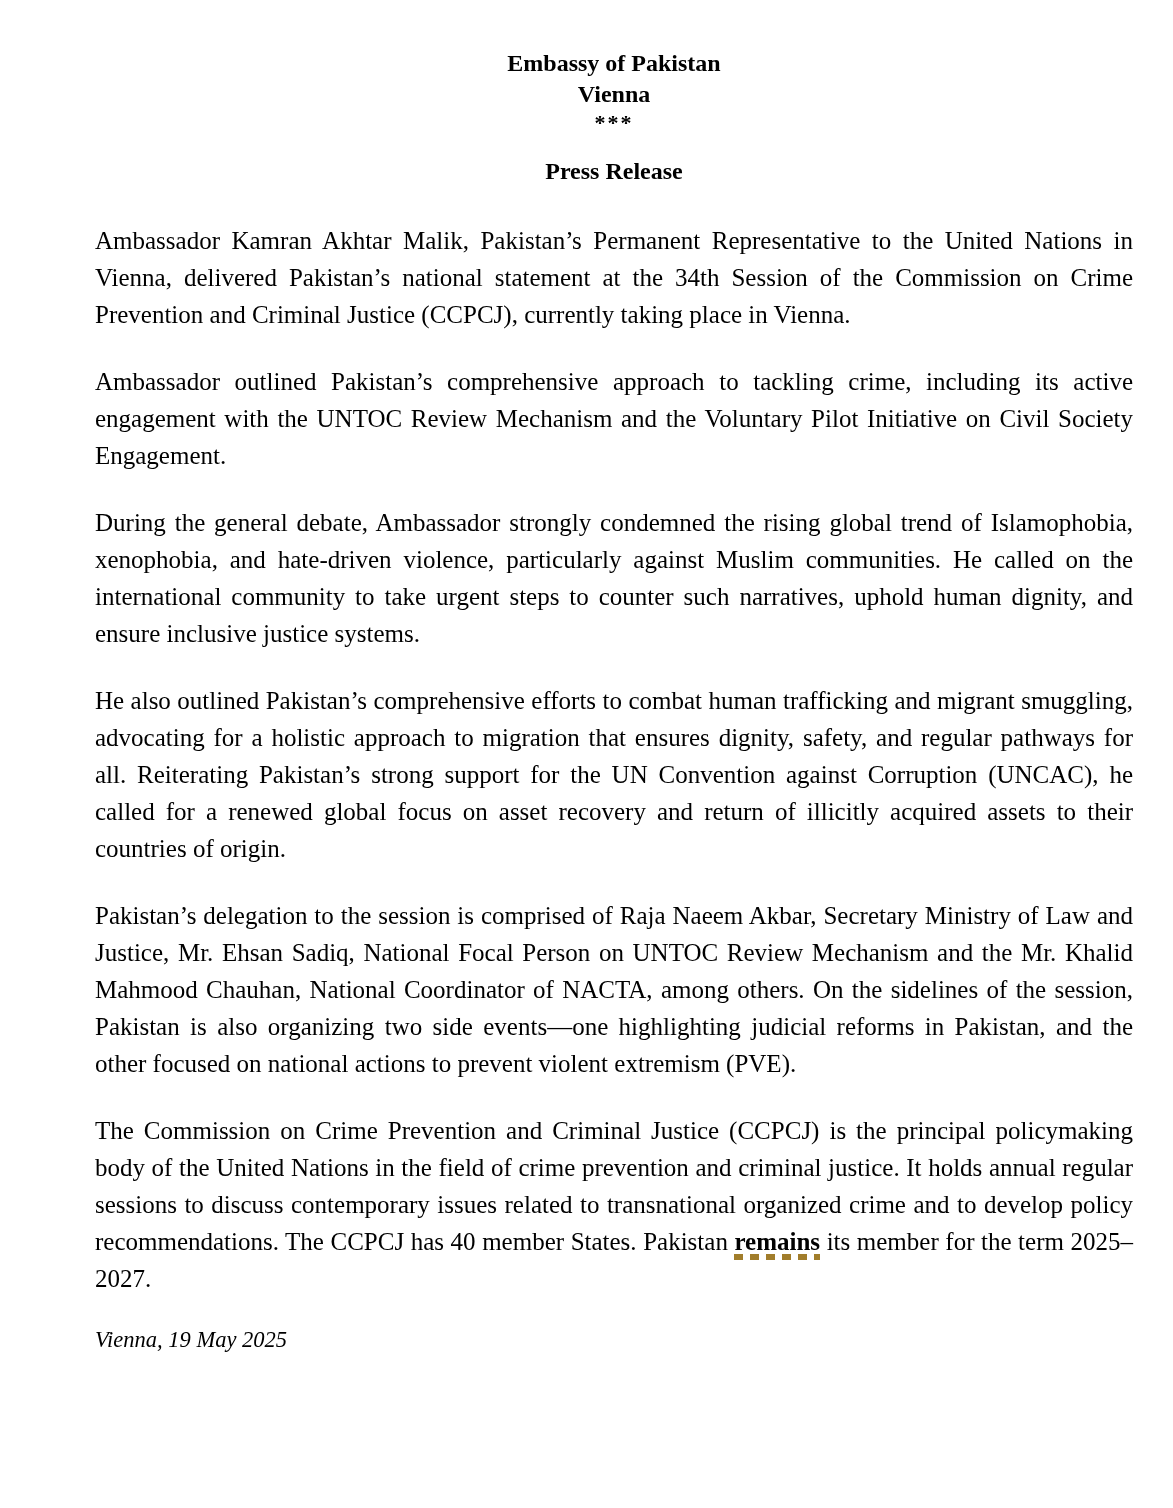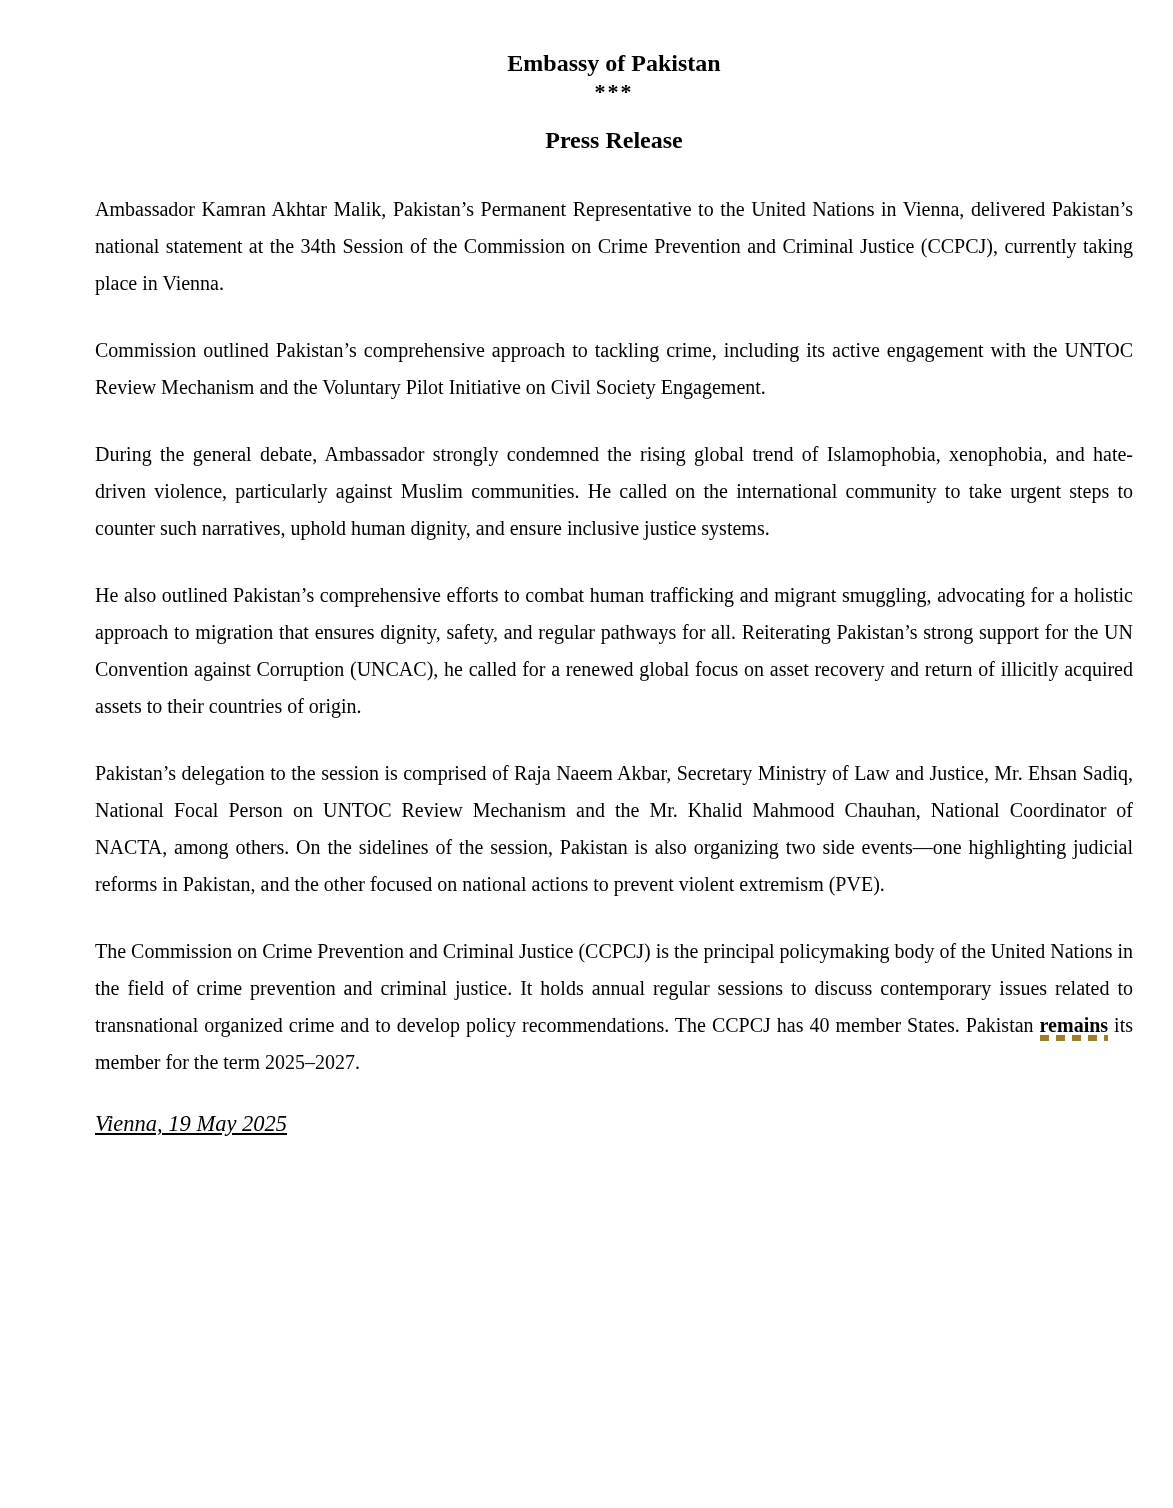--- a/index.html
+++ b/index.html
@@ -50,21 +50,21 @@
     font-weight: bold;
     margin-top: 63px;
     line-height: 30px;
   }
 
   .body-copy {
     margin-top: 36px;
   }
 
   .para {
-    font-size: 20px;
+    font-size: 25px;
     line-height: 37px;
     text-align: justify;
     margin-bottom: 30px;
   }
 
   .para:last-of-type {
     margin-bottom: 0;
   }
 
   .dashed-underline {
@@ -78,41 +78,41 @@
     background-repeat: no-repeat;
     padding-bottom: 5px;
     font-weight: bold;
   }
 
   .dateline {
     font-size: 22.5px;
     font-style: italic;
     margin-top: 24px;
     text-align: left;
-    text-decoration: underline;
   }
 </style>
 </head>
 <body>
 
 <div class="page">
 
   <header class="letterhead">
     <div class="letterhead-org">Embassy of Pakistan</div>
+    <div class="letterhead-city">Vienna</div>
     <div class="letterhead-separator">***</div>
   </header>
 
   <div class="doc-type">Press Release</div>
 
 
   <main class="body-copy">
 
     <p class="para">Ambassador Kamran Akhtar Malik, Pakistan’s Permanent Representative to the United Nations in Vienna, delivered Pakistan’s national statement at the 34th Session of the Commission on Crime Prevention and Criminal Justice (CCPCJ), currently taking place in Vienna.</p>
 
-    <p class="para">Commission outlined Pakistan’s comprehensive approach to tackling crime, including its active engagement with the UNTOC Review Mechanism and the Voluntary Pilot Initiative on Civil Society Engagement.</p>
+    <p class="para">Ambassador outlined Pakistan’s comprehensive approach to tackling crime, including its active engagement with the UNTOC Review Mechanism and the Voluntary Pilot Initiative on Civil Society Engagement.</p>
 
     <p class="para">During the general debate, Ambassador strongly condemned the rising global trend of Islamophobia, xenophobia, and hate-driven violence, particularly against Muslim communities. He called on the international community to take urgent steps to counter such narratives, uphold human dignity, and ensure inclusive justice systems.</p>
 
     <p class="para">He also outlined Pakistan’s comprehensive efforts to combat human trafficking and migrant smuggling, advocating for a holistic approach to migration that ensures dignity, safety, and regular pathways for all. Reiterating Pakistan’s strong support for the UN Convention against Corruption (UNCAC), he called for a renewed global focus on asset recovery and return of illicitly acquired assets to their countries of origin.</p>
 
     <p class="para">Pakistan’s delegation to the session is comprised of Raja Naeem Akbar, Secretary Ministry of Law and Justice, Mr. Ehsan Sadiq, National Focal Person on UNTOC Review Mechanism and the Mr. Khalid Mahmood Chauhan, National Coordinator of NACTA, among others. On the sidelines of the session, Pakistan is also organizing two side events—one highlighting judicial reforms in Pakistan, and the other focused on national actions to prevent violent extremism (PVE).</p>
 
     <p class="para"><span>The Commission on Crime Prevention and Criminal Justice (CCPCJ) is the principal policymaking body of the United Nations in the field of crime prevention and criminal justice. It holds annual regular sessions to discuss contemporary issues related to transnational organized crime and to develop policy recommendations. The CCPCJ has 40 member States. Pakistan </span><span class="dashed-underline">remains</span><span> its member for the term 2025–2027.</span></p>
 
     <p class="dateline">Vienna, 19 May 2025</p>

